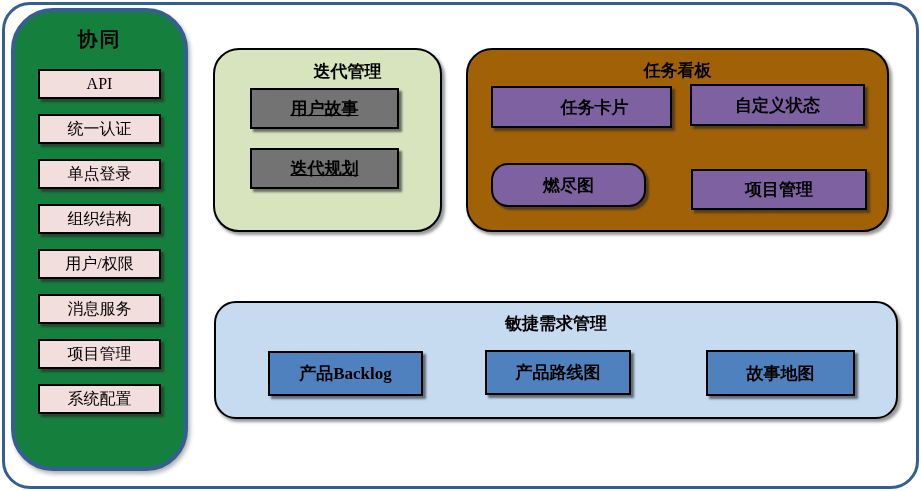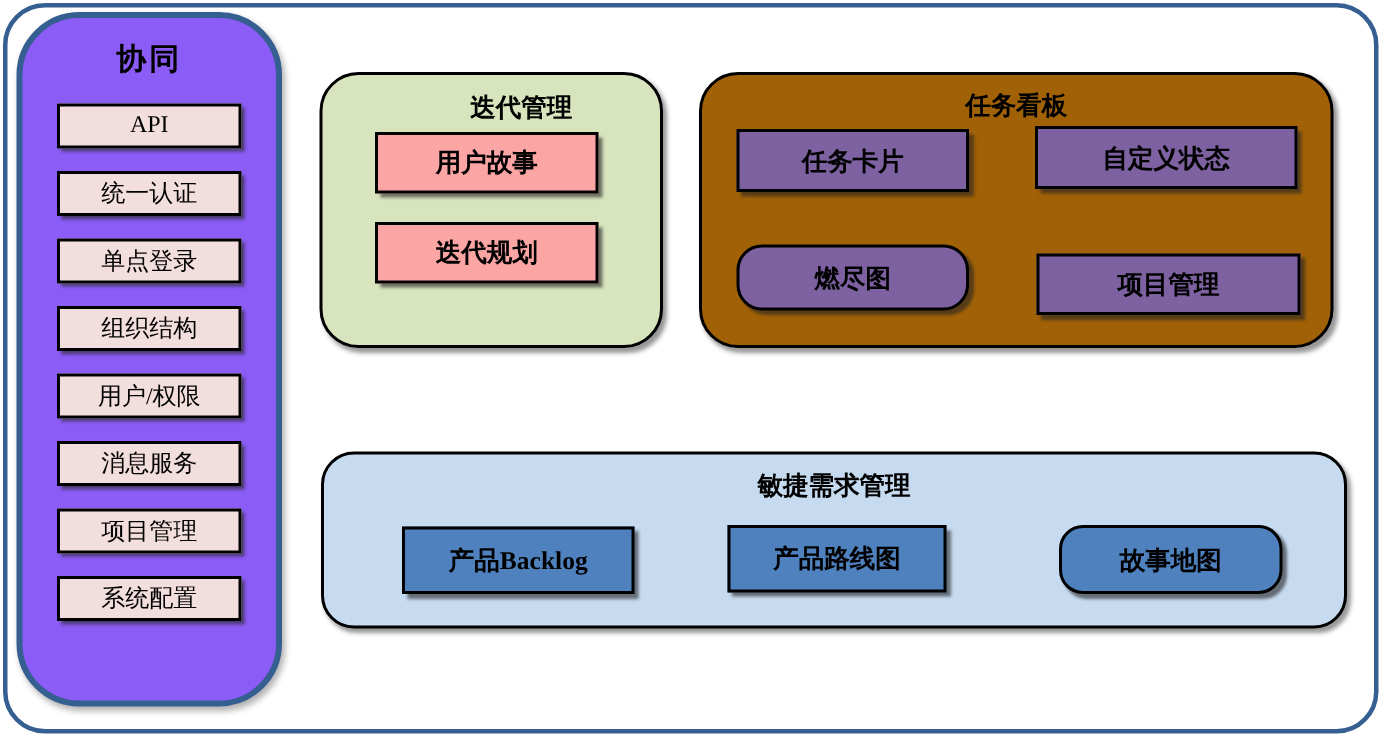--- a/index.html
+++ b/index.html
@@ -7,21 +7,21 @@
     width:921px;height:491px;position:relative;background:#ffffff;
     font-family:"Liberation Sans",sans-serif;overflow:hidden;
   }
   .frame{
     position:absolute;left:2px;top:2px;width:911px;height:481px;
     border:3px solid #365F91;border-radius:28px;background:transparent;
   }
   
   .sidebar{
     position:absolute;left:11px;top:8px;width:169px;height:455px;
-    background:#8b5cf6;border:4px solid #365F91;border-radius:42px;
+    background:#15803d;border:4px solid #365F91;border-radius:42px;
     box-shadow:2px 3px 4px rgba(60,60,60,0.40);
     display:flex;flex-direction:column;align-items:center;
   }
   .sidebar-title{
     margin-top:14px;font-size:20px;font-weight:bold;color:#000;
     letter-spacing:2px;
   }
   .sidebar-items{
     margin-top:16px;display:flex;flex-direction:column;gap:15px;align-items:center;
   }
@@ -40,21 +40,21 @@
     position:absolute;left:0;right:0;text-align:center;
     font-size:17px;font-weight:bold;color:#000;
   }
   .item{
     position:absolute;border:2.5px solid #000;
     box-shadow:3px 3px 2px rgba(35,35,35,0.60);
     display:flex;align-items:center;justify-content:center;
     font-family:"Liberation Serif",serif;font-weight:bold;font-size:17px;color:#000;
   }
   .group-iteration{left:213px;top:48px;width:225px;height:180px;background:#D7E4BD;border-radius:26px;}
-  .group-iteration .item{background:#fca5a5;}
+  .group-iteration .item{background:#737373;text-decoration:underline;}
   .group-kanban{left:466px;top:48px;width:419px;height:180px;background:#a16207;border-radius:26px;}
   .group-kanban .item{background:#7D61A0;}
   .group-req{left:214px;top:301px;width:680px;height:114px;background:#C6DAF0;border-radius:22px;}
   .group-req .item{background:#4E81BD;}
 </style>
 </head>
 <body>
 
 <div class="frame"></div>
 
@@ -73,24 +73,24 @@
 </div>
 
 <div class="group group-iteration">
   <div class="group-title" style="top:10px;margin-left:40px;">迭代管理</div>
   <div class="item" style="left:35px;top:38px;width:145px;height:37px;">用户故事</div>
   <div class="item" style="left:35px;top:98px;width:145px;height:37px;">迭代规划</div>
 </div>
 
 <div class="group group-kanban">
   <div class="group-title" style="top:9px;">任务看板</div>
-  <div class="item" style="left:23px;top:36px;width:151px;height:38px;">任务卡片</div>
+  <div class="item" style="left:23px;top:36px;width:151px;height:38px;padding-left:26px;">任务卡片</div>
   <div class="item" style="left:222px;top:34px;width:171px;height:38px;">自定义状态</div>
   <div class="item" style="left:23px;top:113px;width:151px;height:40px;border-radius:17px;">燃尽图</div>
   <div class="item" style="left:223px;top:119px;width:172px;height:37px;">项目管理</div>
 </div>
 
 <div class="group group-req">
   <div class="group-title" style="top:9px;">敏捷需求管理</div>
   <div class="item" style="left:52px;top:48px;width:151px;height:41px;">产品Backlog</div>
   <div class="item" style="left:269px;top:47px;width:142px;height:41px;">产品路线图</div>
-  <div class="item" style="left:490px;top:47px;width:145px;height:42px;border-radius:16px;">故事地图</div>
+  <div class="item" style="left:490px;top:47px;width:145px;height:42px;">故事地图</div>
 </div>
 
 </body></html>

